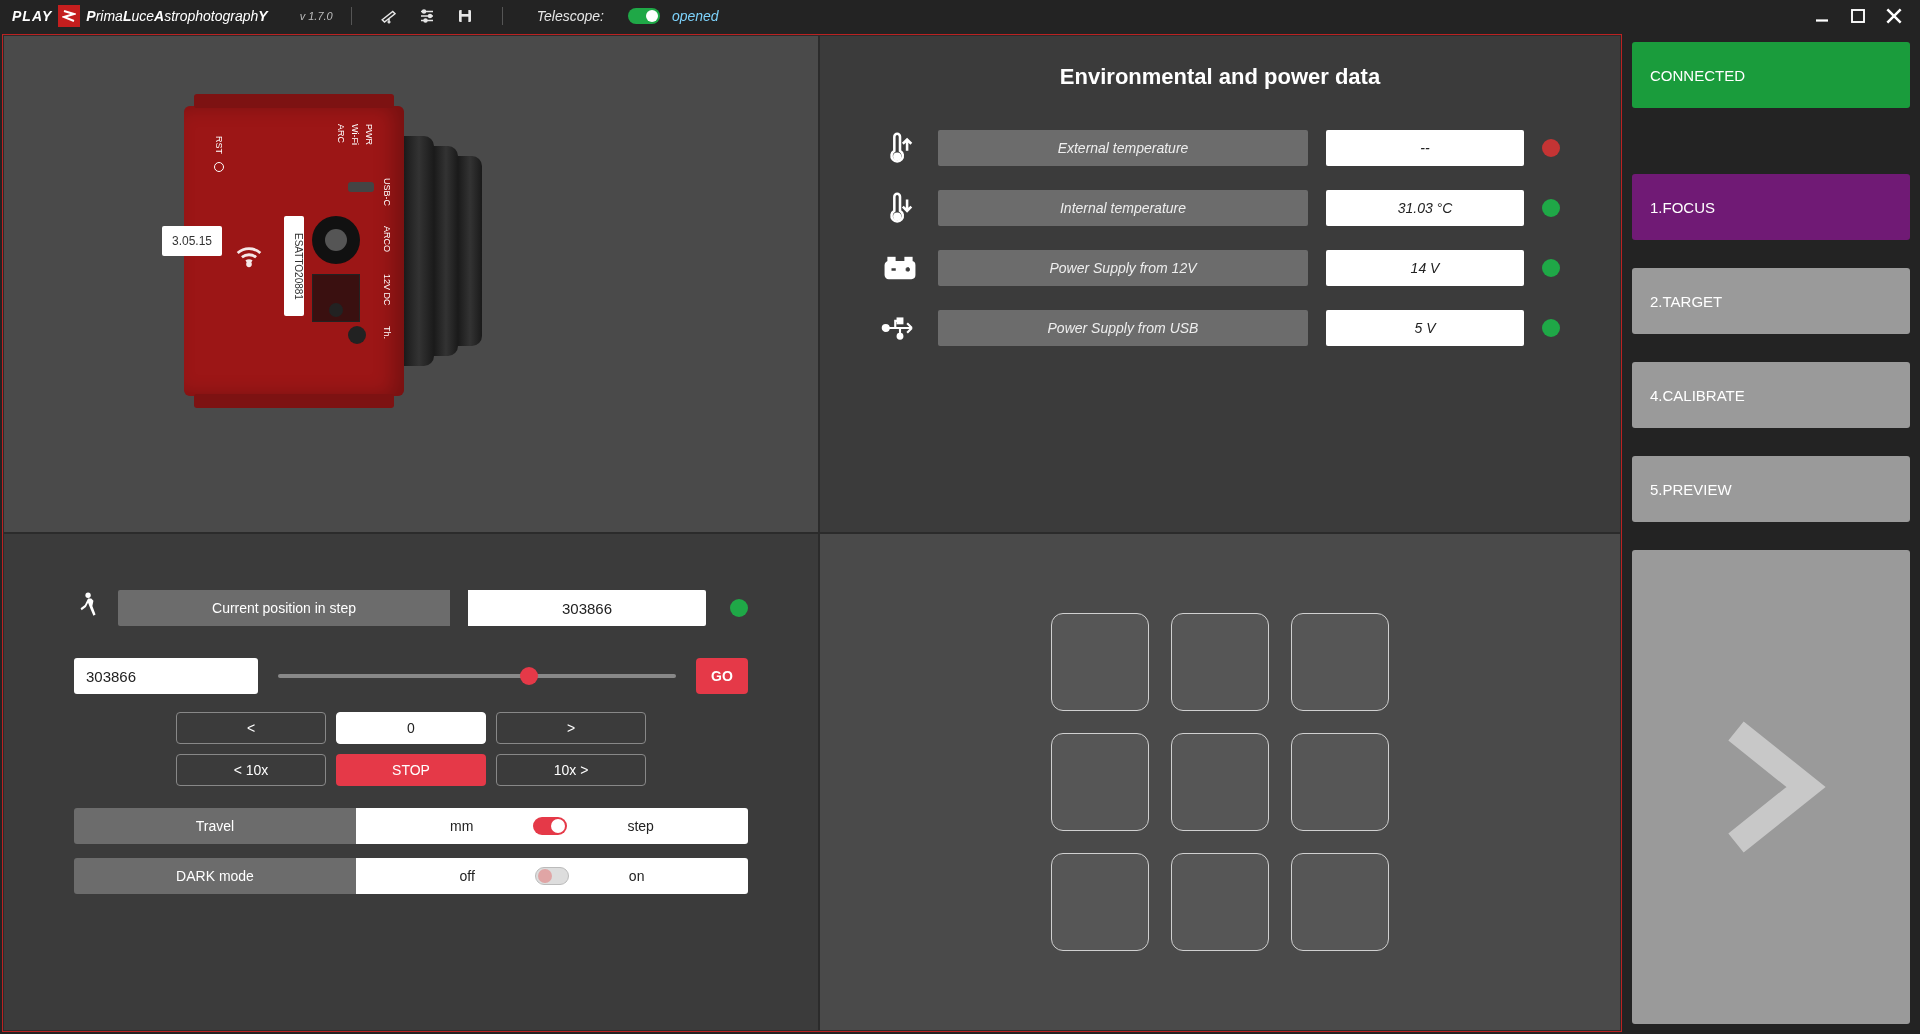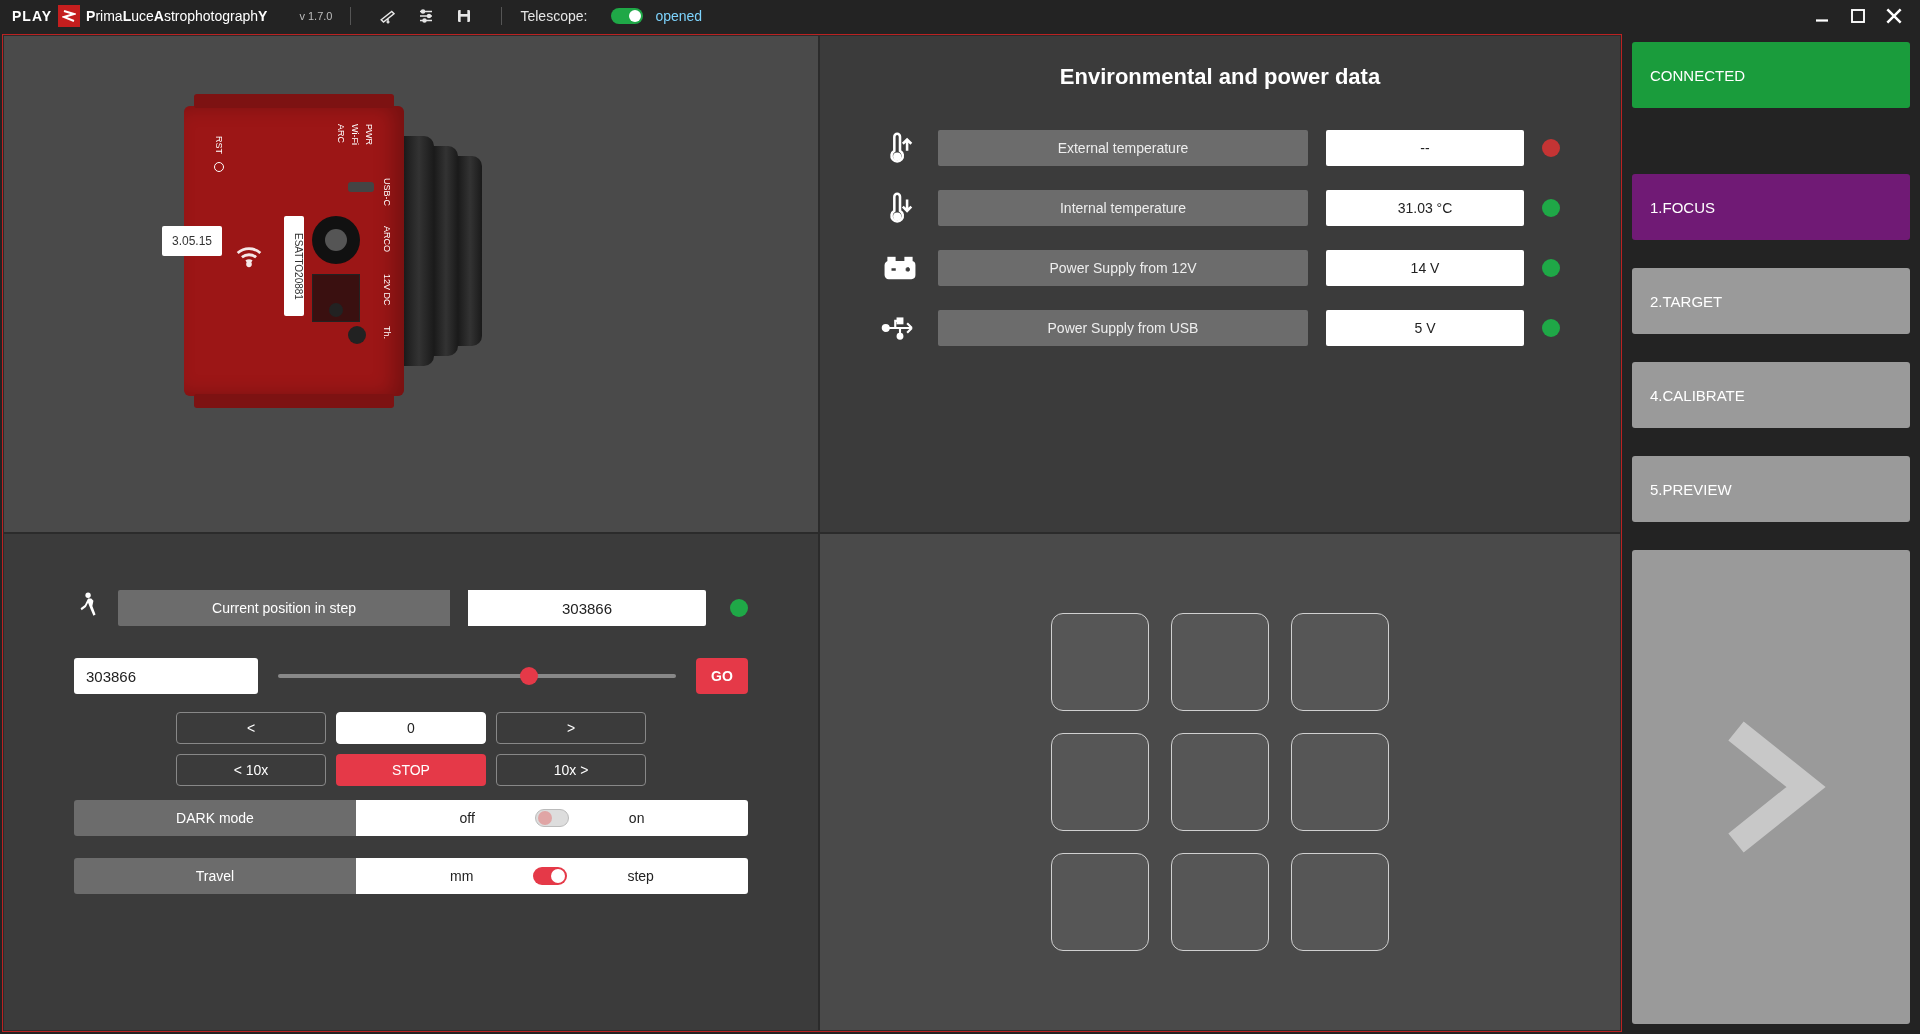--- a/index.html
+++ b/index.html
@@ -1,27 +1,27 @@
 <!DOCTYPE html>
 <html><head>
 <meta charset="utf-8">
 <style>
 * { margin:0; padding:0; box-sizing:border-box; font-family:'Segoe UI',Arial,sans-serif; }
 body { background:#232323; color:#fff; width:1920px; height:1034px; overflow:hidden; }
 
 
-.titlebar { height:32px; background:#232323; display:flex; align-items:center; padding:1px 12px; font-size:14px; }
+.titlebar { height:32px; background:#232323; display:flex; align-items:center; padding:1px 12px; font-size:14px;font-style:italic; }
 .titlebar .word-play { font-weight:600; letter-spacing:1px; }
 .titlebar .logo-box { width:22px; height:22px; background:#c41e1e; margin:0 6px; display:flex; align-items:center; justify-content:center; }
 .titlebar .brand { font-weight:500; }
 .titlebar .brand b { font-weight:700; }
 .titlebar .ver { margin-left:32px; font-size:11px; color:#bdbdbd; }
 .titlebar .sep { width:1px; height:18px; background:#555; margin:0 18px; }
 .titlebar .hicon { width:18px; height:18px; margin:0 10px; color:#e6e6e6; display:flex; align-items:center; justify-content:center; cursor:pointer; }
-.titlebar .tele-label { color:#e6e6e6; font-size:14px; }
+.titlebar .tele-label { color:#e6e6e6; font-size:14px;margin-left:16px; }
 .titlebar .toggle-sm { width:32px; height:16px; background:#1fa847; border-radius:8px; position:relative; margin:0 12px 0 24px; }
 .titlebar .toggle-sm::after { content:''; position:absolute; width:12px; height:12px; background:#fff; border-radius:50%; top:2px; left:18px; }
 .titlebar .tele-state { color:#7dd3fc; }
 .titlebar .spacer { flex:1; }
 .titlebar .winbtn { width:28px; height:28px; margin-left:8px; display:flex; align-items:center; justify-content:center; cursor:pointer; }
 
 
 .app { display:flex; height:1002px; }
 .center { flex:1; border:1px solid #b22; margin:2px; display:grid; grid-template-columns:1fr 1fr; grid-template-rows:1fr 1fr; }
 .quad { position:relative; background:#4a4a4a; border:0.5px solid #2b2b2b; }
@@ -45,21 +45,21 @@
 .dev-conn { position:absolute; left:128px; top:110px; width:48px; height:48px; background:#111; border-radius:50%; display:flex; align-items:center; justify-content:center; }
 .dev-conn-inner { width:22px; height:22px; background:#555; border-radius:50%; }
 .dev-sq { position:absolute; left:128px; top:168px; width:48px; height:48px; background:#3a1010; border:1px solid #222; }
 .dev-tiny { position:absolute; font-size:9px; color:#fff; writing-mode:vertical-rl; }
 .dev-lens { position:absolute; right:-78px; top:30px; width:78px; height:230px; }
 .dev-lens .ring { position:absolute; width:100%; border-radius:0 10px 10px 0; background:linear-gradient(90deg,#1a1a1a,#333,#1a1a1a); }
 
 
 .env { padding:28px 60px 0 60px; }
 .env h2 { text-align:center; font-size:22px; font-weight:600; margin-bottom:40px; }
-.env-row { display:flex; align-items:center; gap:18px; margin-bottom:24px; }
+.env-row { display:flex; align-items:center; gap:18px; margin-bottom:24px;font-style:italic; }
 .env-icon { width:40px; color:#fff; display:flex; justify-content:center; }
 .env-label { flex:1; background:#6c6c6c; height:36px; border-radius:2px; display:flex; align-items:center; justify-content:center; font-size:14px; color:#eee; }
 .env-val { width:198px; background:#fff; color:#222; height:36px; border-radius:2px; display:flex; align-items:center; justify-content:center; font-size:14px; }
 .env-led { width:18px; height:18px; border-radius:50%; }
 .led-red { background:#c43434; }
 .led-green { background:#1fa847; }
 
 
 .focus { padding:56px 70px 0 70px; }
 .focus-row1 { display:flex; align-items:center; gap:18px; margin-bottom:32px; }
@@ -262,34 +262,34 @@
           <div class="go-btn">GO</div>
         </div>
         <div class="btn-grid">
           <div class="ctl-btn">&lt;</div>
           <div class="ctl-btn white">0</div>
           <div class="ctl-btn">&gt;</div>
           <div class="ctl-btn">&lt; 10x</div>
           <div class="ctl-btn red">STOP</div>
           <div class="ctl-btn">10x &gt;</div>
         </div>
+        <div class="toggle-row">
+          <div class="tg-lab">Travel</div>
+          <div class="tg-body">
+            <span>mm</span>
+            <span class="sw on"></span>
+            <span>step</span>
+          </div>
+        </div>
         <div class="toggle-row" style="margin-top:14px">
           <div class="tg-lab">DARK mode</div>
           <div class="tg-body">
             <span>off</span>
             <span class="sw off"></span>
             <span>on</span>
-          </div>
-        </div>
-        <div class="toggle-row">
-          <div class="tg-lab">Travel</div>
-          <div class="tg-body">
-            <span>mm</span>
-            <span class="sw on"></span>
-            <span>step</span>
           </div>
         </div>
       </div>
     </div>
 
     <div class="quad">
       <div class="tiles">
         <div class="tile"></div>
         <div class="tile"></div>
         <div class="tile"></div>

